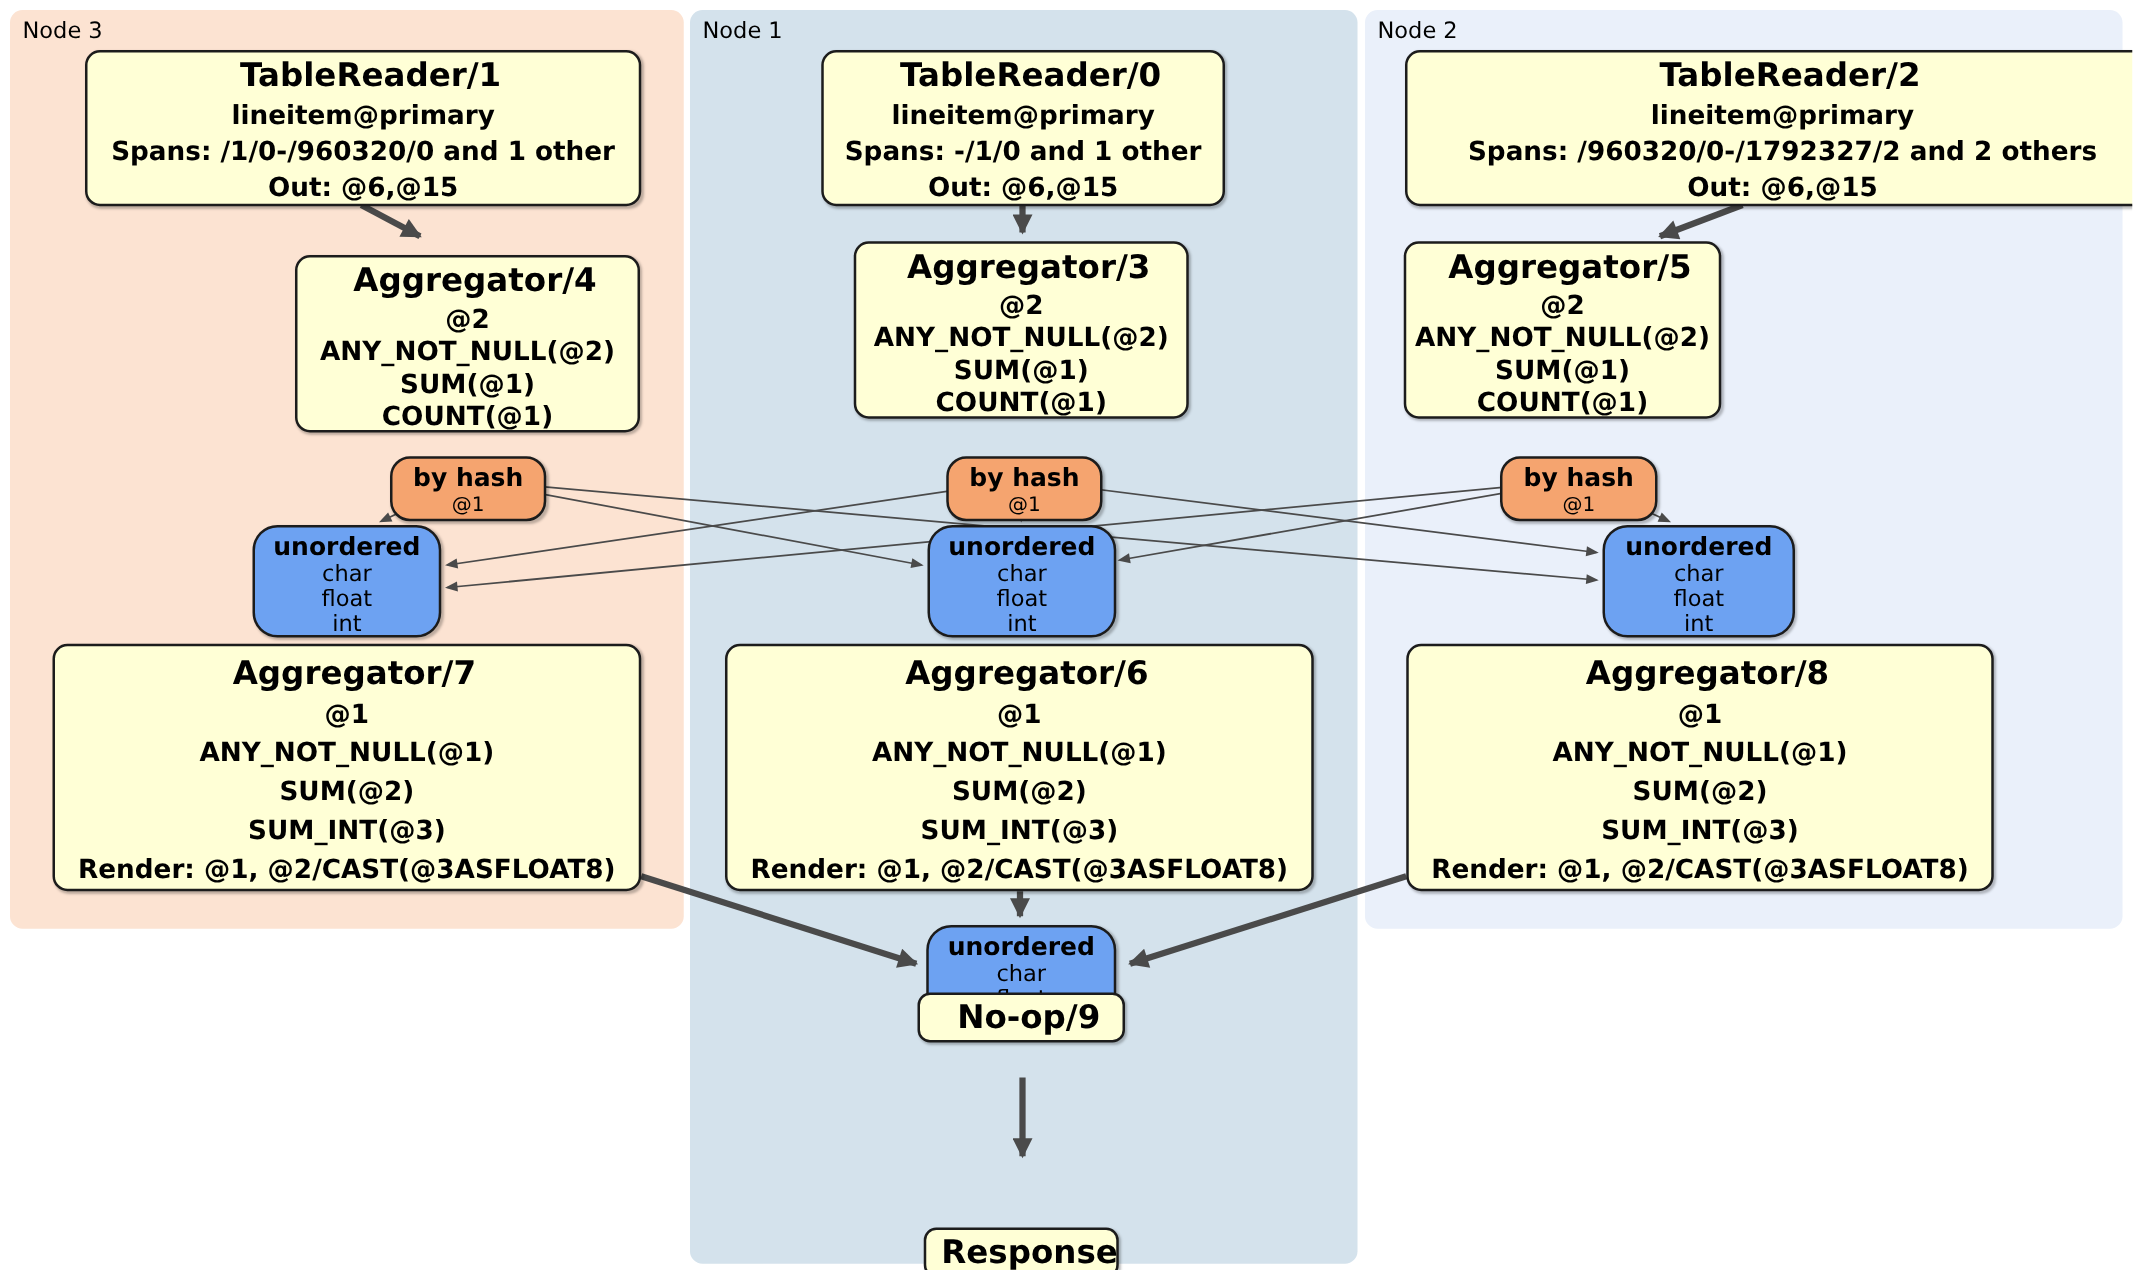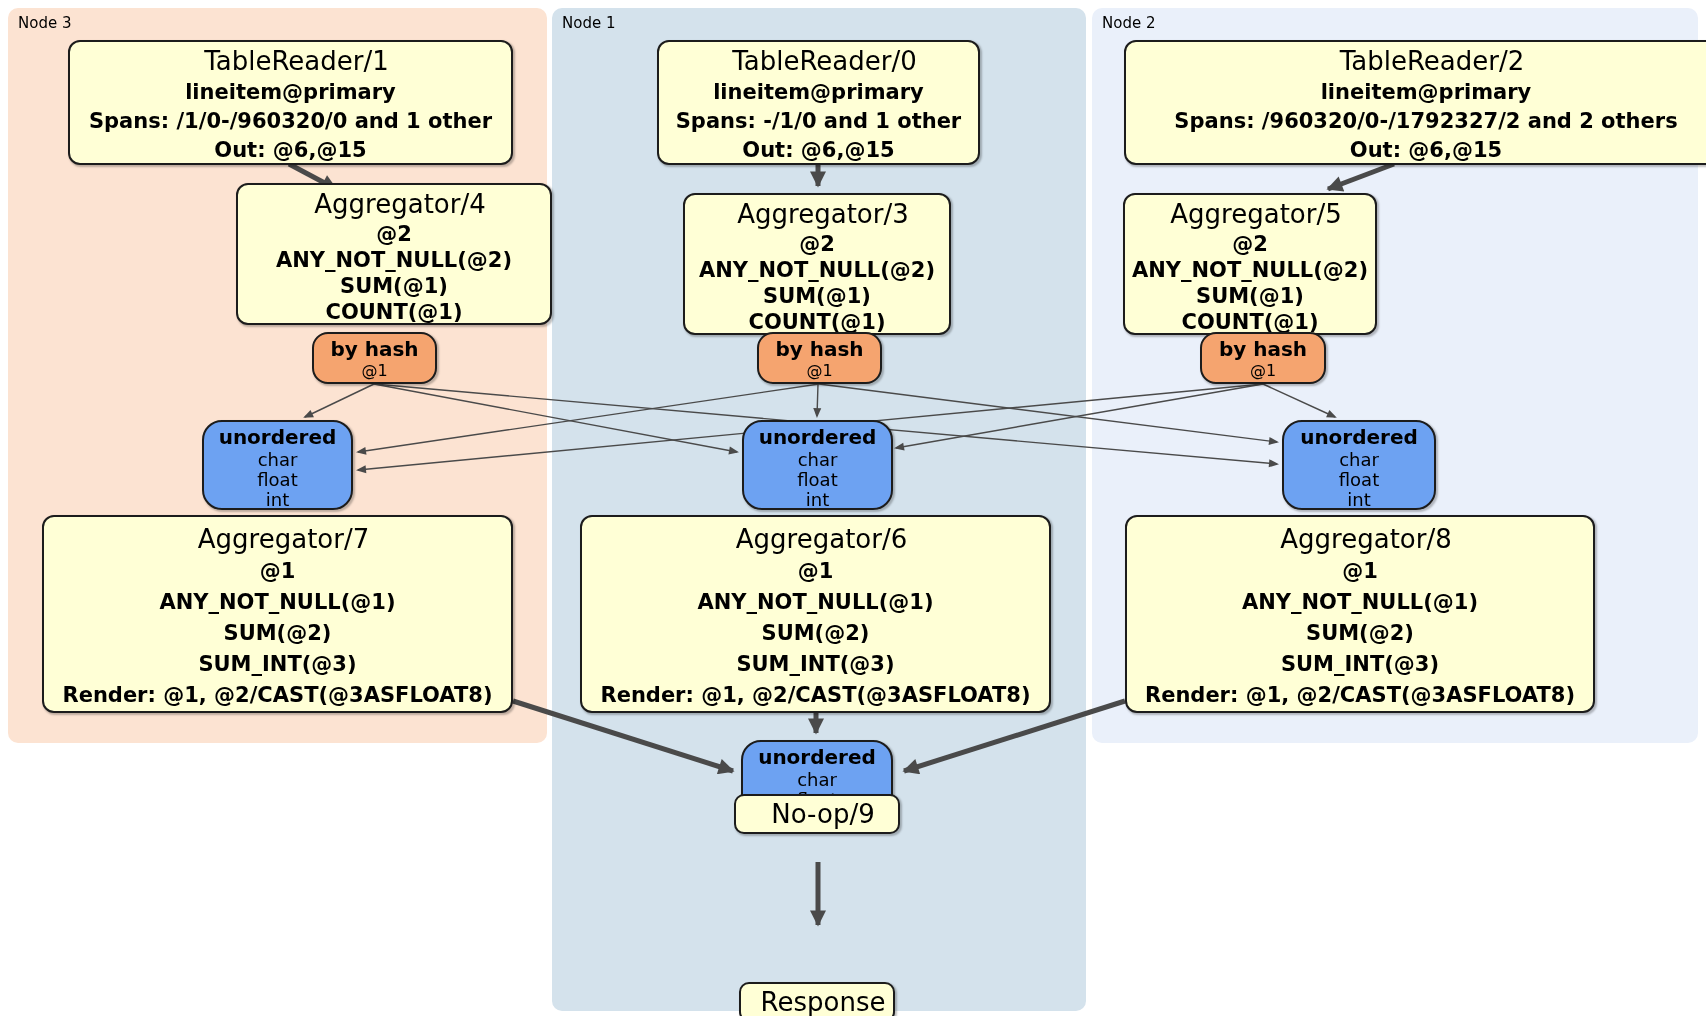--- a/index.html
+++ b/index.html
@@ -4,32 +4,32 @@
 <style>
   html,body{margin:0;padding:0;background:#ffffff;}
   #stage{
     position:relative;width:1706px;height:1016px;background:#ffffff;overflow:hidden;
     font-family:"DejaVu Sans","Liberation Sans",sans-serif;color:#000;
   }
   .region{position:absolute;border-radius:10px;}
   .region3{left:8px;top:8px;width:539px;height:735px;background:#fce3d2;}
   .region1{left:552px;top:8px;width:534px;height:1003px;background:#d4e2ec;}
   .region2{left:1092px;top:8px;width:606px;height:735px;background:#eaf0fa;}
-  .region-label{position:absolute;left:10px;top:6px;font-size:15px;color:#000;}
+  .region-label{position:absolute;left:10px;top:6px;font-size:18px;color:#000;}
   #edges{position:absolute;left:0;top:0;z-index:2;}
   .node{position:absolute;z-index:3;box-sizing:border-box;border:2px solid #1c1c1c;
         background:#ffffd6;text-align:center;box-shadow:1.5px 1.5px 2px rgba(0,0,0,0.25);}
   .op{border-radius:12px;}
-  .op-title{font-weight:normal;font-size:26px;line-height:33px;padding-top:3px;padding-left:12px;}
+  .op-title{font-weight:bold;font-size:26px;line-height:33px;padding-top:3px;padding-left:12px;}
   .op-line{font-size:21px;font-weight:bold;}
   .tr .op-line{line-height:29px;}
   .agg-top .op-line{line-height:26px;}
   .agg-bot .op-title{padding-top:6px;}
   .agg-bot .op-line{line-height:31px;}
-  .router{border-radius:16px;background:#f5a46f;z-index:4;}
+  .router{border-radius:16px;background:#f5a46f;z-index:4;margin-top:33px;}
   .router-title{font-weight:bold;font-size:20px;line-height:24px;padding-top:3px;}
   .router-line{font-size:16px;line-height:19px;}
   .sync{border-radius:20px;background:#6da2f2;}
   .sync-title{font-weight:bold;font-size:20px;line-height:26px;padding-top:2px;}
   .sync-line{font-size:18px;line-height:20px;}
   .mini{border-radius:10px;}
   .mini .op-title{padding-top:1px;font-size:26px;line-height:34px;}
 </style>
 </head>
 <body>
@@ -89,21 +89,21 @@
     <div class="op-line">Spans: -/1/0 and 1 other</div>
     <div class="op-line">Out: @6,@15</div>
   </div>
   <div class="node op tr" style="left:1124px;top:40px;width:604px;height:125px">
     <div class="op-title">TableReader/2</div>
     <div class="op-line">lineitem@primary</div>
     <div class="op-line">Spans: /960320/0-/1792327/2 and 2 others</div>
     <div class="op-line">Out: @6,@15</div>
   </div>
 
-  <div class="node op agg-top" style="left:236px;top:183px;width:316px;height:142px">
+  <div class="node op agg-top" style="left:236px;top:204px;width:276px;height:142px">
     <div class="op-title">Aggregator/4</div>
     <div class="op-line">@2</div>
     <div class="op-line">ANY_NOT_NULL(@2)</div>
     <div class="op-line">SUM(@1)</div>
     <div class="op-line">COUNT(@1)</div>
   </div>
   <div class="node op agg-top" style="left:683px;top:193px;width:268px;height:142px">
     <div class="op-title">Aggregator/3</div>
     <div class="op-line">@2</div>
     <div class="op-line">ANY_NOT_NULL(@2)</div>

